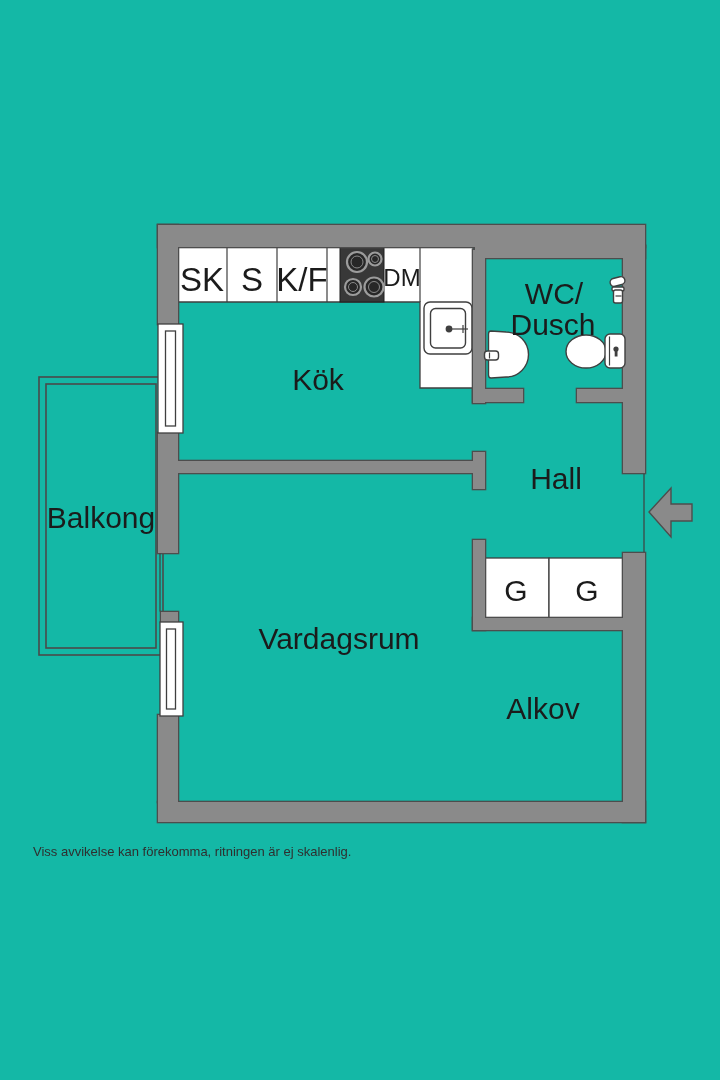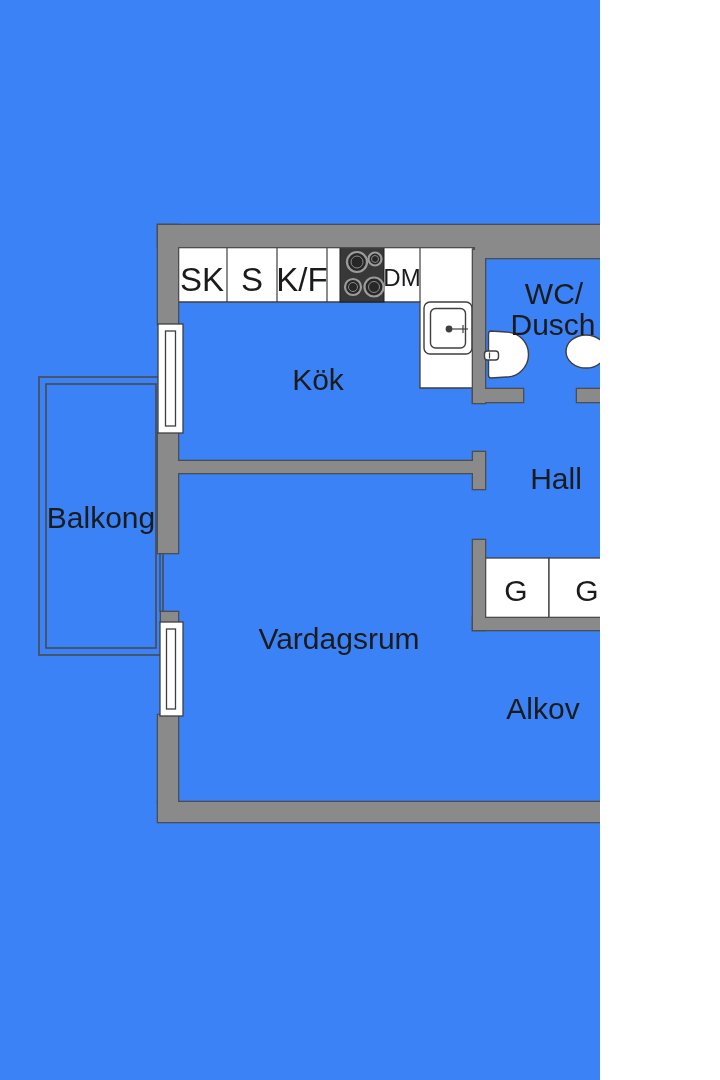--- a/index.html
+++ b/index.html
@@ -1,16 +1,16 @@
 <!DOCTYPE html>
 <html><head>
 <meta charset="utf-8">
 <style>
   html,body{margin:0;padding:0;background:#ffffff;}
-  .canvas{position:relative;width:600px;height:1080px;background:#3b82f6;overflow:hidden;}
+  .canvas{position:relative;width:720px;height:1080px;background:#14b8a6;overflow:hidden;}
   svg{position:absolute;left:0;top:0;}
 
   .thin-outline{fill:#ffffff;stroke:#3f3f3f;stroke-width:1.3;}
   .thin-line{stroke:#3f3f3f;stroke-width:1.2;fill:none;}
   .railing{fill:none;stroke:#4a4a4a;stroke-width:1.6;}
   .wall-under{stroke:#4d4d4d;stroke-width:2.6;stroke-linejoin:miter;}
   .arrow{stroke:#4d4d4d;stroke-width:1.4;}
 
   .stove-body{fill:#383838;stroke:#1f1f1f;stroke-width:1;}
   .burner{fill:#272727;stroke:#9c9c9c;stroke-width:2.2;}
@@ -136,13 +136,14 @@
     <text class="room-label" x="554" y="304">WC/</text>
     <text class="room-label" x="553" y="335">Dusch</text>
     <text class="room-label" x="556" y="489">Hall</text>
     <text class="room-label" x="101" y="528">Balkong</text>
     <text class="room-label" x="339" y="649">Vardagsrum</text>
     <text class="room-label" x="543" y="719">Alkov</text>
     <text class="g-label" x="516" y="601">G</text>
     <text class="g-label" x="587" y="601">G</text>
   </svg>
 
+  <div class="disclaimer">Viss avvikelse kan förekomma, ritningen är ej skalenlig.</div>
 </div>
 
 </body></html>

